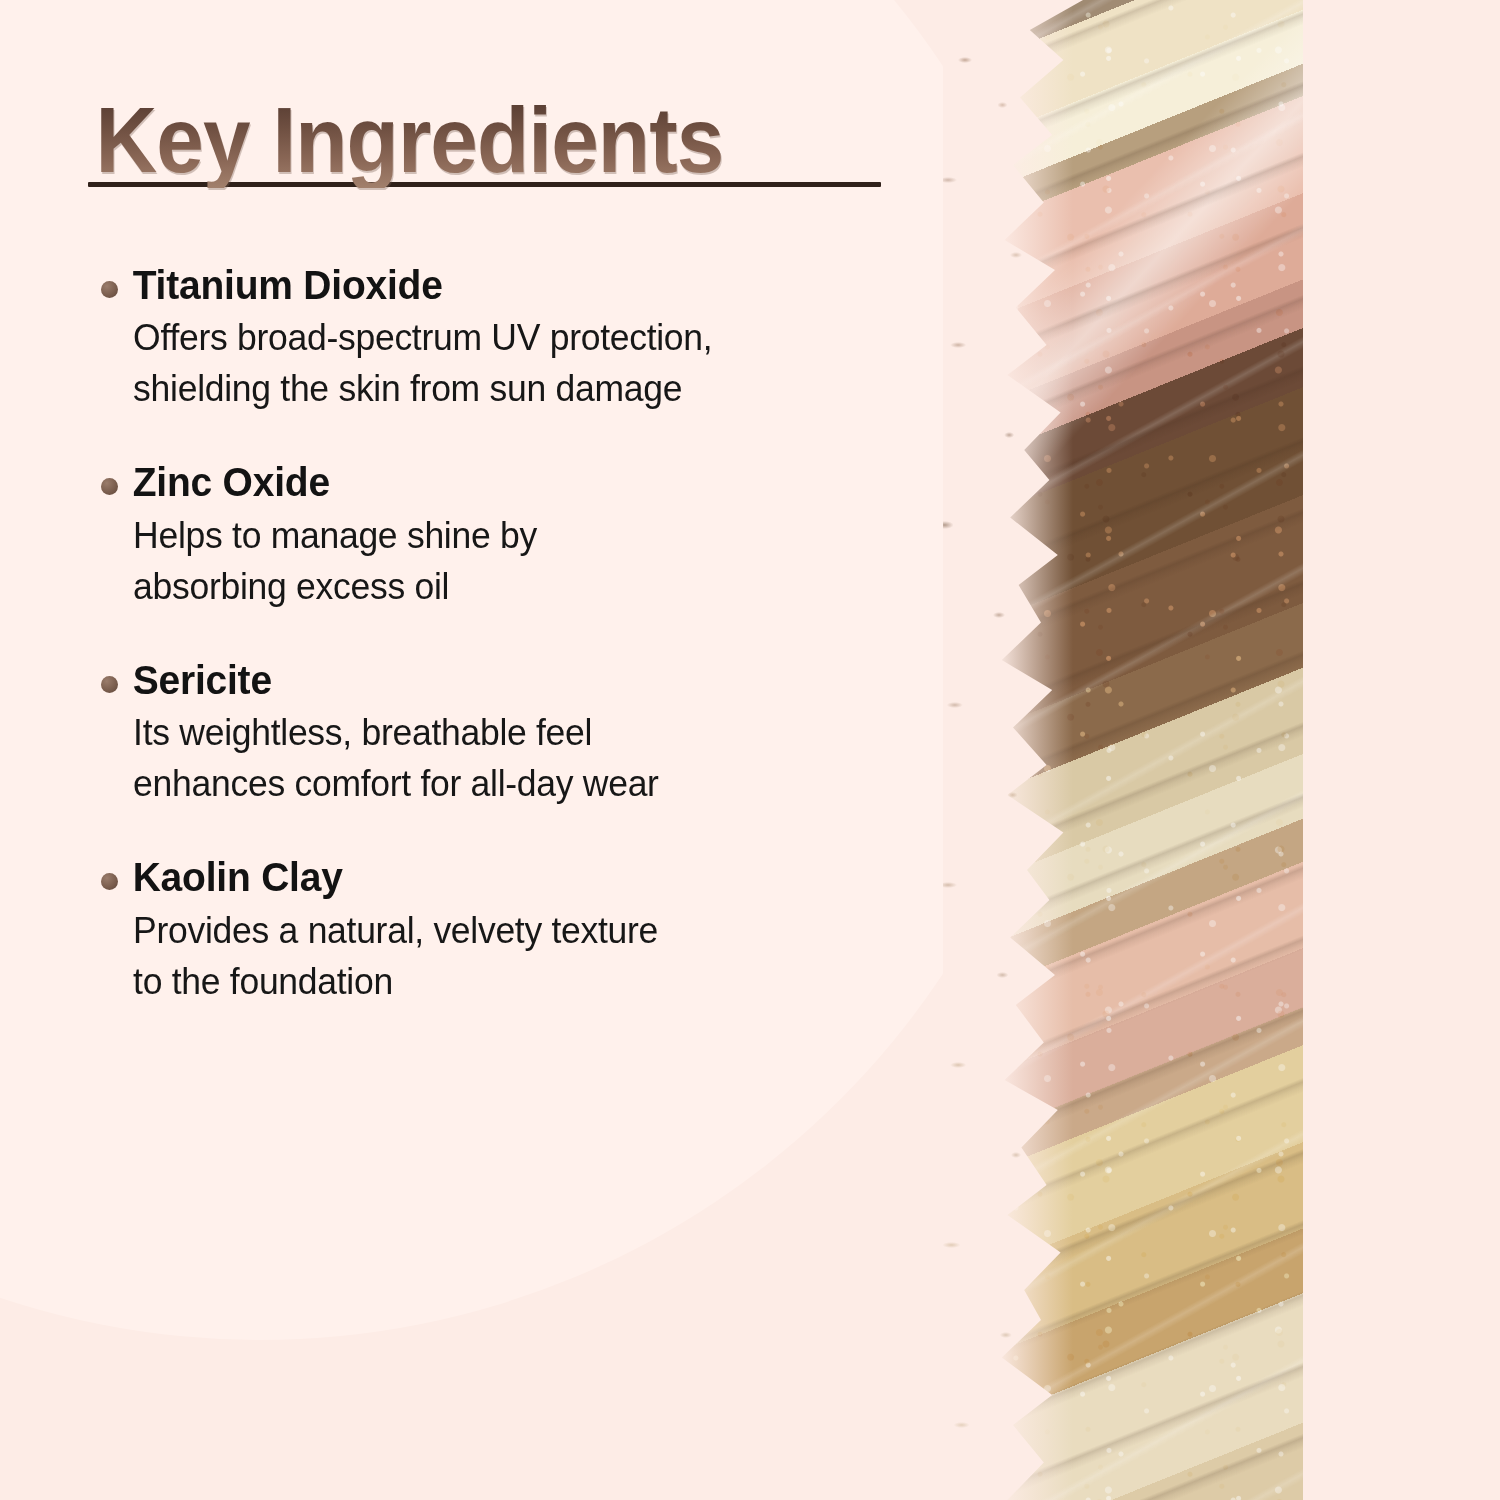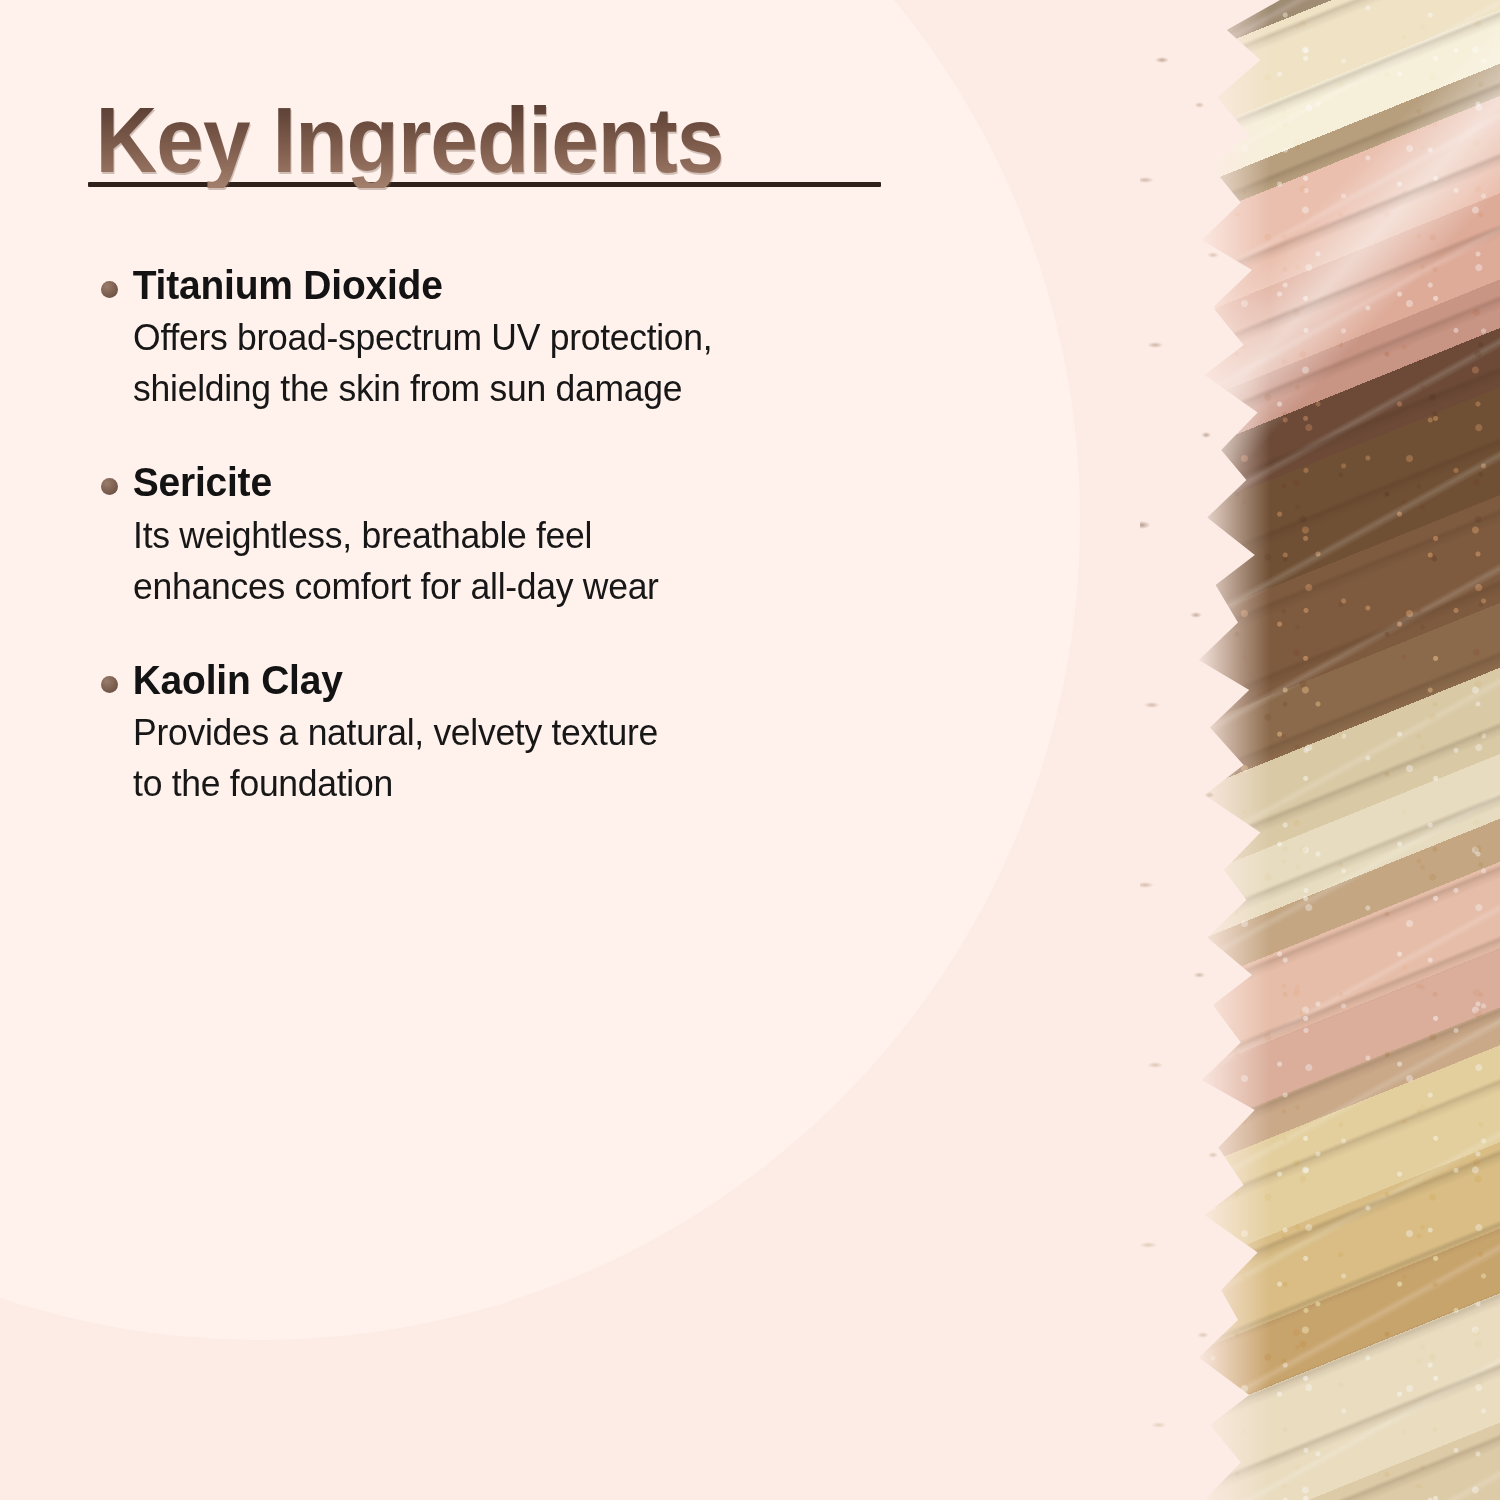--- a/index.html
+++ b/index.html
@@ -13,21 +13,21 @@
   body {
     font-family:"Liberation Sans", sans-serif;
     background:#fdece6;
     position:relative;
   }
 
   
   #poster {
     position:absolute;
     inset:0;
-    width:1500px; height:1500px;
+    width:1303px; height:1500px;
     background:#fdece6;
     overflow:hidden;
   }
 
   
   .bg-circle {
     position:absolute;
     left:-560px;
     top:-300px;
     width:1640px;
@@ -291,20 +291,26 @@
 
     <ul class="ingredients">
 
       <li class="ingredient">
         <span class="bullet"></span>
         <div class="ing-name">Titanium Dioxide</div>
         <div class="ing-desc">Offers broad-spectrum UV protection,
 shielding the skin from sun damage</div>
       </li>
 
+      <li class="ingredient">
+        <span class="bullet"></span>
+        <div class="ing-name">Zinc Oxide</div>
+        <div class="ing-desc">Helps to manage shine by
+absorbing excess oil</div>
+      </li>
 
       <li class="ingredient">
         <span class="bullet"></span>
         <div class="ing-name">Sericite</div>
         <div class="ing-desc">Its weightless, breathable feel
 enhances comfort for all-day wear</div>
       </li>
 
       <li class="ingredient">
         <span class="bullet"></span>

